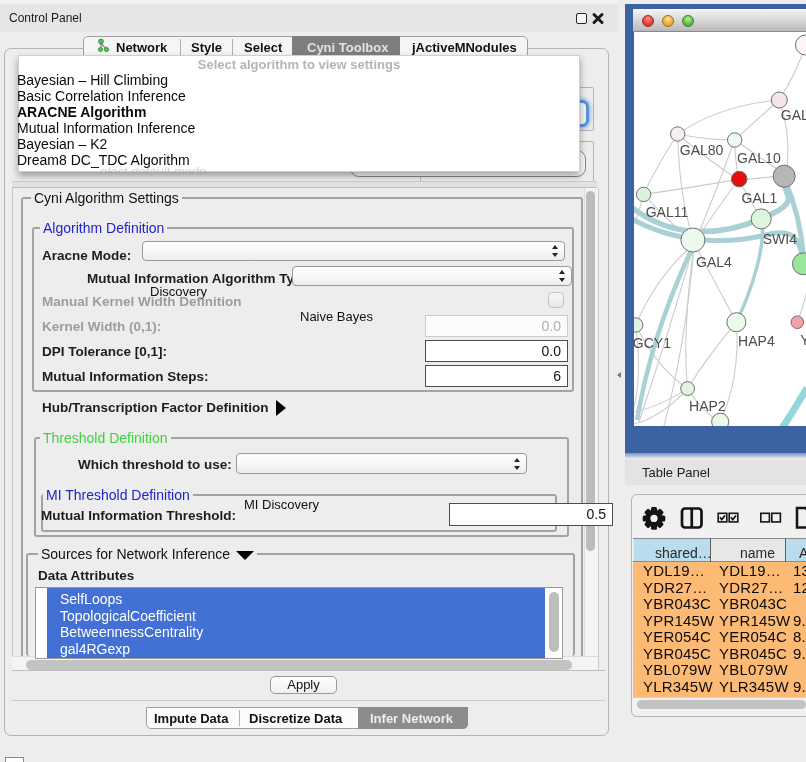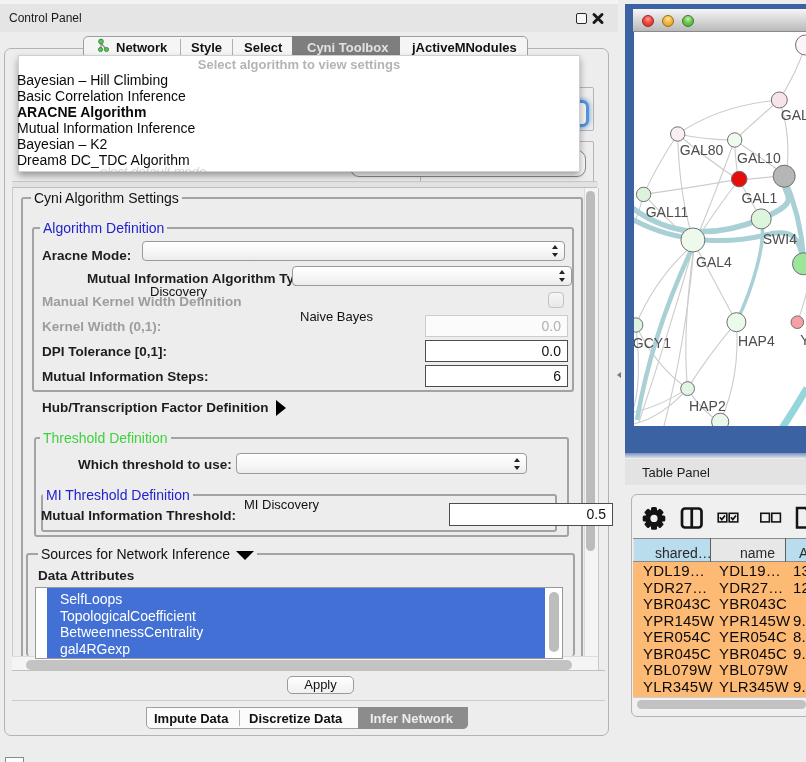--- a/index.html
+++ b/index.html
@@ -122,21 +122,21 @@
 
 <div class="grp" style="left:26px;top:553px;width:549px;height:103px;border-bottom:none;">
   <div class="grplbl" style="left:10px;color:#111;">Sources for Network Inference <span style="display:inline-block;width:0;height:0;border-left:9px solid transparent;border-right:9px solid transparent;border-top:9px solid #000;vertical-align:middle;margin-left:2px;"></span></div>
 </div>
 <div class="lbl" style="left:38px;top:568px;">Data Attributes</div>
 <div class="abs" style="left:35px;top:587px;width:528px;height:72px;background:#ffffff;border:1px solid #999;"></div>
 <div class="abs" style="left:47px;top:588px;width:498px;height:70px;background:#4370d4;"></div>
 <div class="abs" style="left:60px;top:591px;font-size:14px;color:#fff;line-height:16.6px;">SelfLoops<br>TopologicalCoefficient<br>BetweennessCentrality<br>gal4RGexp</div>
 <div class="abs" style="left:549px;top:592px;width:10px;height:60px;background:#bdbdbd;border-radius:5px;"></div>
 
-<div class="abs" style="left:270px;top:676px;width:67px;height:18px;background:linear-gradient(#ffffff,#f0f0f0);border:1px solid #9a9a9a;border-radius:5px;text-align:center;font-size:13px;color:#111;line-height:16px;margin-left:17px;">Apply</div>
+<div class="abs" style="left:270px;top:676px;width:67px;height:18px;background:linear-gradient(#ffffff,#f0f0f0);border:1px solid #9a9a9a;border-radius:5px;text-align:center;font-size:13px;color:#111;line-height:16px;">Apply</div>
 
 <div class="abs" style="left:12px;top:700px;width:593px;height:1px;background:#cccccc;"></div>
 
 <div class="abs" style="left:146px;top:707px;width:322px;height:22px;background:#fbfbfb;border:1px solid #9f9f9f;border-radius:0 0 5px 5px;"></div>
 <div class="abs" style="left:239px;top:710px;width:1px;height:16px;background:#b0b0b0;"></div>
 <div class="abs" style="left:358px;top:707px;width:110px;height:22px;background:#8c8c8c;border-radius:0 0 5px 0;"></div>
 <div class="abs b" style="left:154px;top:711px;font-size:13px;color:#111;">Impute Data</div>
 <div class="abs b" style="left:249px;top:711px;font-size:13px;color:#111;">Discretize Data</div>
 <div class="abs b" style="left:370px;top:711px;font-size:13px;color:#ededed;">Infer Network</div>
 

